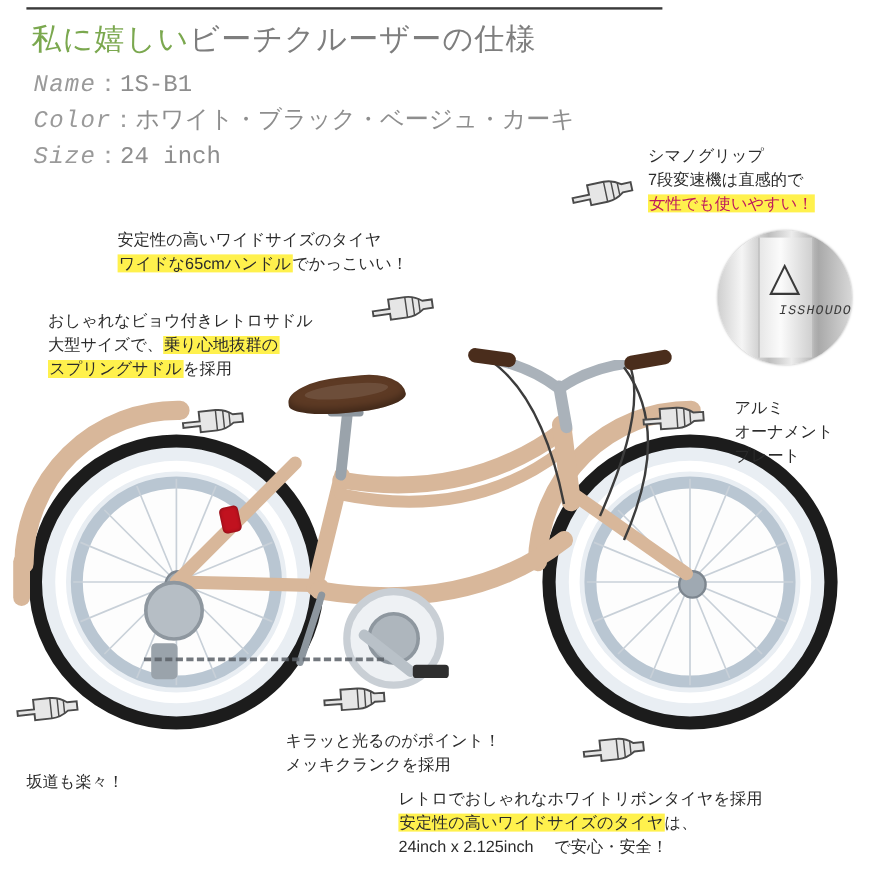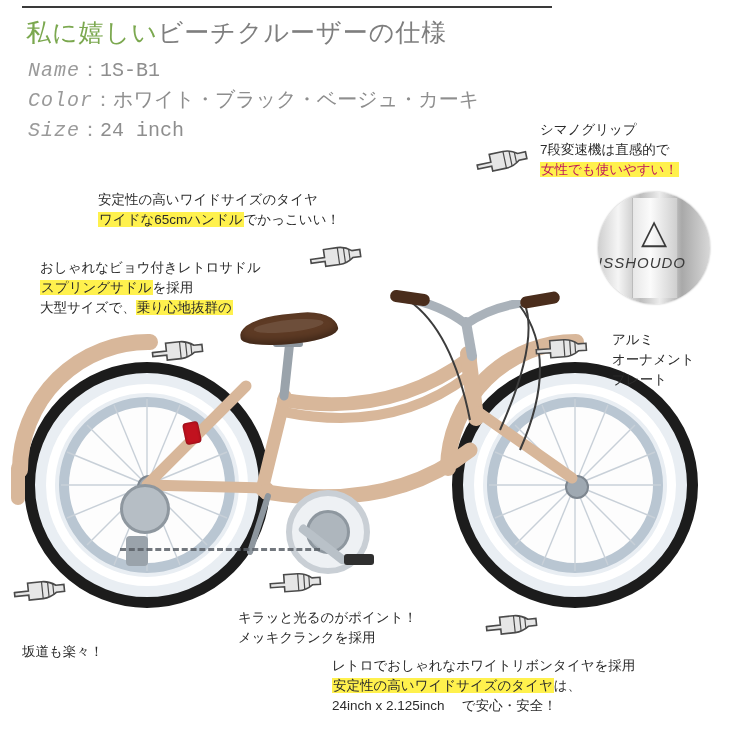--- a/index.html
+++ b/index.html
@@ -115,23 +115,23 @@
   .ornament .plate{
     position:absolute;left:50%;top:6px;margin-left:-22px;width:44px;height:100px;
     background:linear-gradient(90deg,#e7e7e7,#fbfbfb 40%,#cfcfcf 100%);
     border-left:1px solid #bbb;border-right:1px solid #bbb;
   }
   .ornament .wing{
     position:absolute;left:50%;top:16px;margin-left:-20px;width:40px;height:46px;
     color:#3a3a3a;font-size:34px;line-height:46px;text-align:center;
   }
   .ornament .brand{
-    position:absolute;left:0;right:0;top:62px;text-align:left;
-    font-family:Liberation Sans, sans-serif;font-style:italic;
-    font-size:15px;color:#3b3b3b;letter-spacing:1px;
+    position:absolute;left:0;right:0;top:62px;text-align:right;
+    font-family:Liberation Mono, monospace;font-style:italic;
+    font-size:11px;color:#3b3b3b;letter-spacing:1px;
   }
 
   
   .hand{position:absolute;width:54px;height:34px;}
   .hand svg{display:block;}
 
   
   .reflector{
     position:absolute;left:184px;top:122px;width:16px;height:22px;
     background:#c1121f;border-radius:4px;transform:rotate(-12deg);
@@ -340,22 +340,22 @@
     </svg>
   </div>
 
   <div class="note" style="left:98px;top:190px;">
     <div>安定性の高いワイドサイズのタイヤ</div>
     <div><span class="hl">ワイドな65cmハンドル</span><span>でかっこいい！</span></div>
   </div>
 
   <div class="note" style="left:8px;top:258px;margin-left:32px;">
     <div>おしゃれなビョウ付きレトロサドル</div>
+    <div><span>大型サイズで、</span><span class="hl">乗り心地抜群の</span></div>
     <div><span class="hl">スプリングサドル</span><span>を採用</span></div>
-    <div><span>大型サイズで、</span><span class="hl">乗り心地抜群の</span></div>
   </div>
 
   <div class="note" style="left:540px;top:120px;">
     <div>シマノグリップ</div>
     <div>7段変速機は直感的で</div>
     <div><span class="hl red">女性でも使いやすい！</span></div>
   </div>
 
   <div class="note center" style="left:612px;top:330px;">
     <div>アルミ</div>

